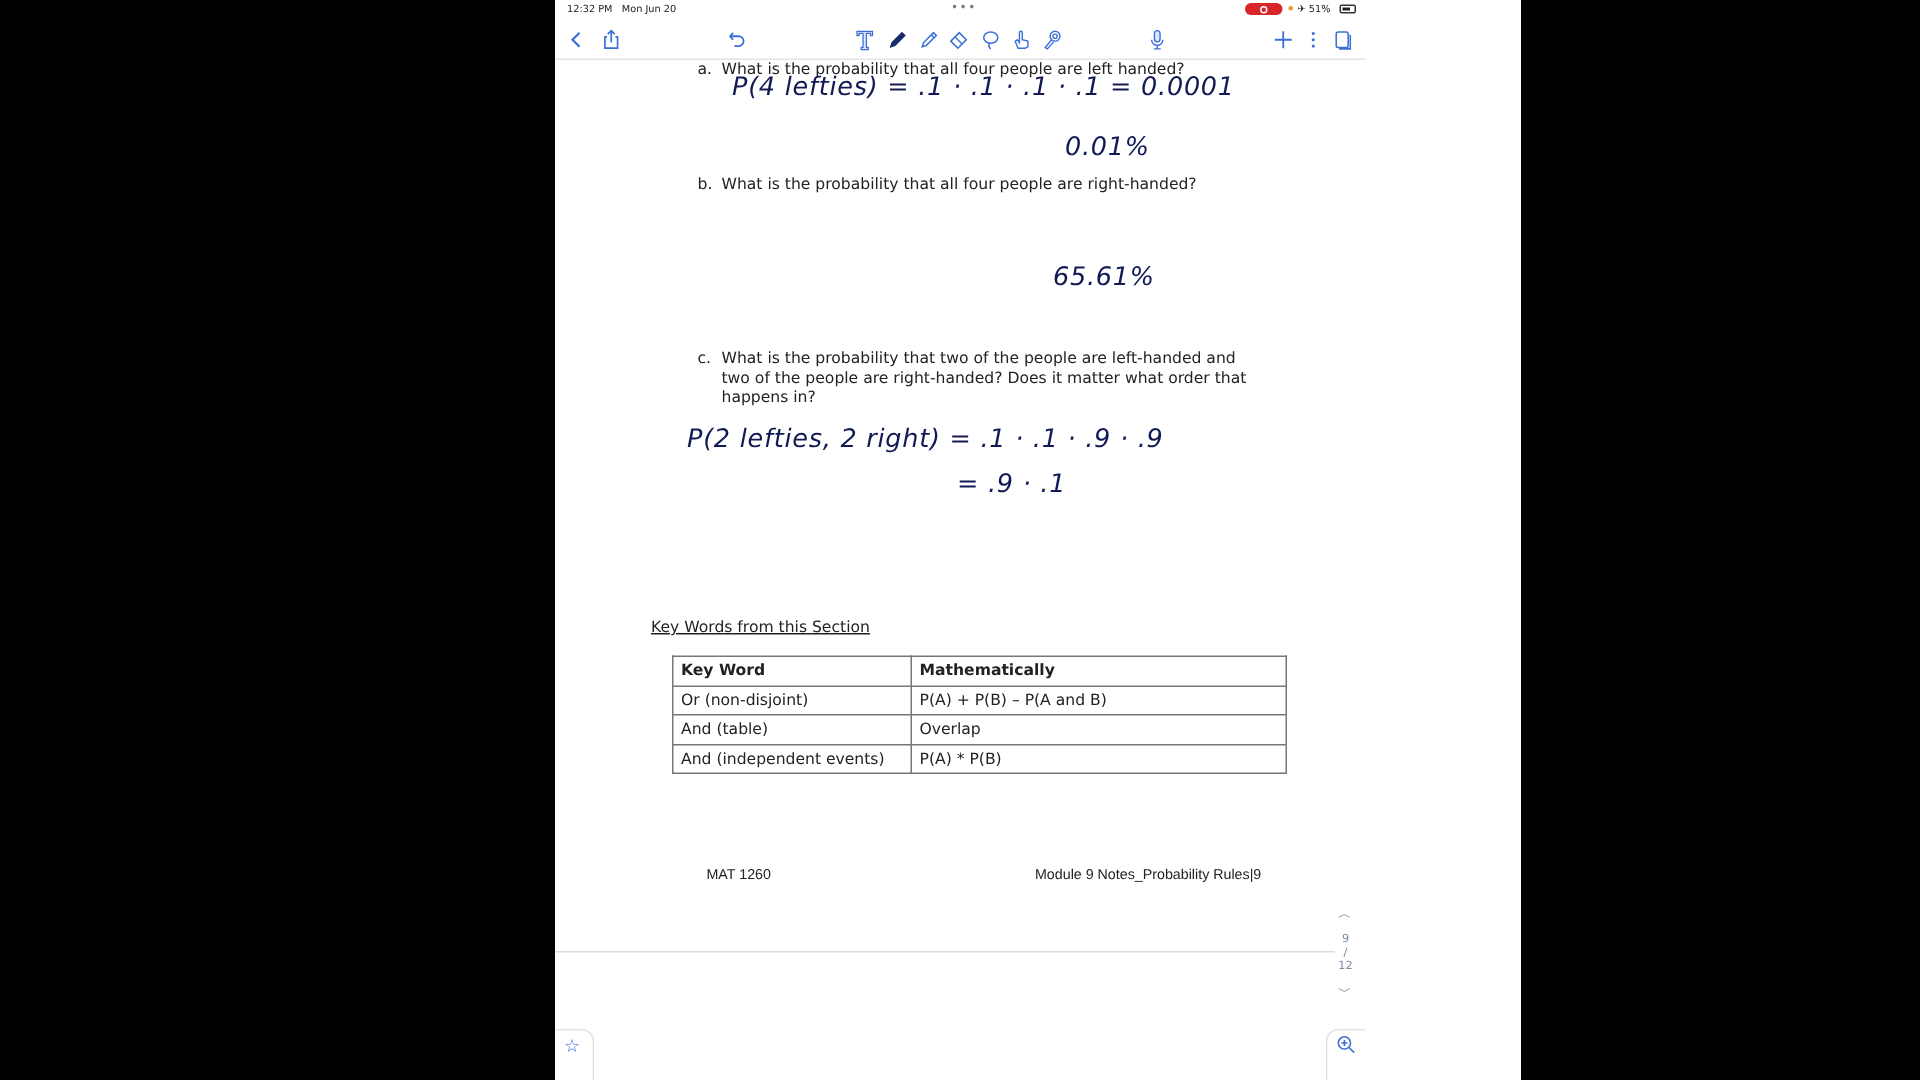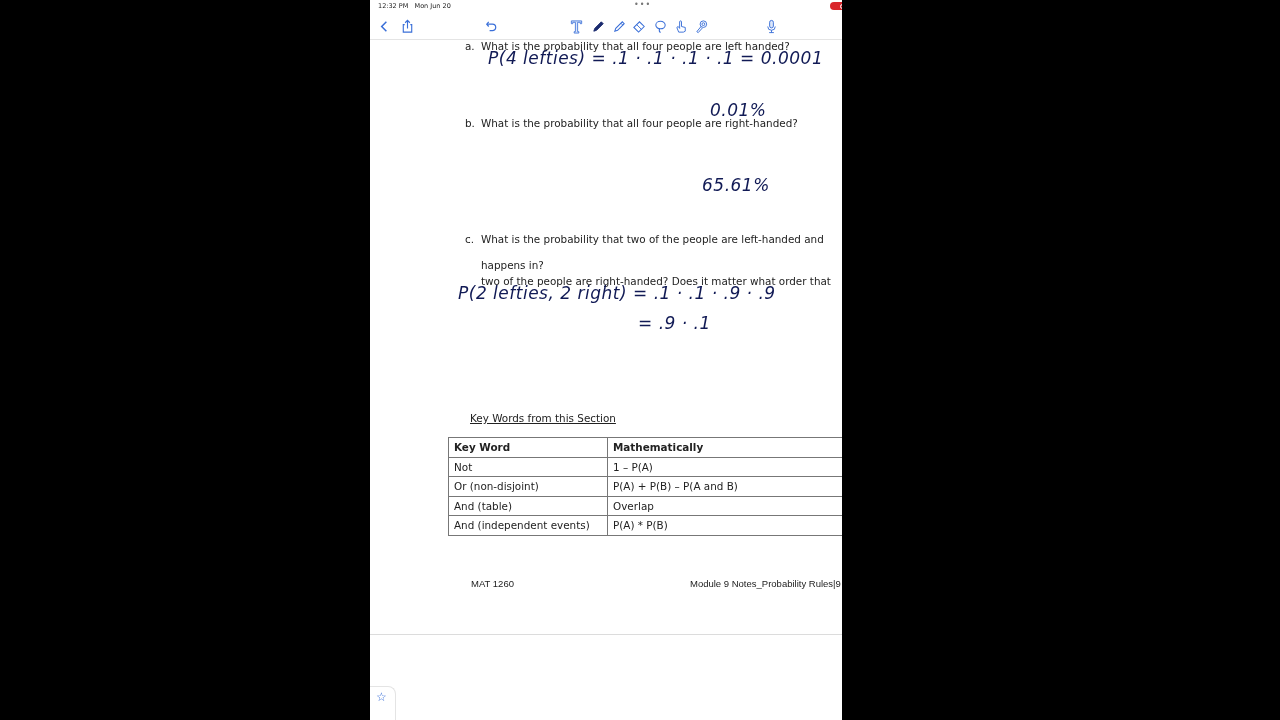--- a/index.html
+++ b/index.html
@@ -1,18 +1,18 @@
 <!DOCTYPE html>
 <html><head>
 <meta charset="utf-8">
 <style>
   * { box-sizing: border-box; margin: 0; padding: 0; }
   html, body { width: 1280px; height: 720px; background: #000; overflow: hidden; }
   body { position: relative; font-family: "DejaVu Sans", sans-serif; }
-  .device { position: absolute; left: 370px; top: 0; width: 472px; height: 720px; background: #fff; overflow: hidden; }
+  .device { position: absolute; left: 370px; top: 0; width: 644px; height: 720px; background: #fff; overflow: hidden; }
 
   
   .statusbar { position: absolute; left: 0; top: 0; width: 540px; height: 12px; font-size: 6.5px; color: #222; }
   .statusbar .time { position: absolute; left: 8px; top: 2px; }
   .statusbar .dots { position: absolute; left: 264px; top: 0px; font-size: 8px; color: #777; letter-spacing: 1px; }
   .statusbar .rec { position: absolute; left: 460px; top: 2px; width: 25px; height: 8px; background: #d9252a; border-radius: 4px; }
   .statusbar .rec::after { content: ""; position: absolute; left: 10px; top: 1.5px; width: 3px; height: 3px; border: 1px solid #fff; border-radius: 50%; }
   .statusbar .orange { position: absolute; left: 489px; top: 4px; width: 3px; height: 3px; background: #e99b23; border-radius: 50%; }
   .statusbar .right { position: absolute; left: 495px; top: 2px; }
   .battery { position: absolute; left: 523px; top: 3px; width: 11px; height: 6px; border: 1px solid #333; border-radius: 1.5px; }
@@ -23,21 +23,21 @@
   .tb-icon { position: absolute; top: 4px; width: 20px; height: 20px; display: flex; align-items: center; justify-content: center; color: #3a6fd8; font-size: 15px; }
   .tb-icon svg { width: 15px; height: 15px; }
 
   
   .page { position: absolute; left: 0; top: 40px; width: 540px; height: 595px; }
   .q { position: absolute; font-size: 10.4px; color: #222; line-height: 13px; }
   .q .lbl { position: absolute; left: 0; }
   .q .txt { position: absolute; left: 16px; }
   .hand { position: absolute; font-family: "DejaVu Sans", sans-serif; color: #111a55; font-size: 17px; font-style: italic; font-weight: 300; letter-spacing: 0.5px; white-space: nowrap; }
 
-  .kw-title { position: absolute; left: 64px; top: 372px; font-size: 10.4px; color: #222; text-decoration: underline; margin-left: 36px; }
+  .kw-title { position: absolute; left: 64px; top: 372px; font-size: 10.4px; color: #222; text-decoration: underline; }
   table.kw { position: absolute; left: 62px; top: 397px; width: 410px; border-collapse: collapse; font-size: 10.4px; color: #222; margin-left: 16px; }
   table.kw td, table.kw th { border: 1px solid #777; height: 19.5px; padding: 0 5px; text-align: left; }
   table.kw th { font-weight: bold; }
   table.kw td:first-child, table.kw th:first-child { width: 159px; }
 
   .footer-left { position: absolute; left: 63px; top: 538px; font-size: 9.5px; color: #222; font-family: "Liberation Sans", sans-serif; margin-left: 38px; }
   .footer-right { position: absolute; left: 320px; top: 538px; font-size: 9.5px; color: #222; font-family: "Liberation Sans", sans-serif; }
 
   .divider { position: absolute; left: 0; top: 634px; width: 520px; height: 1px; background: #dcdcdc; }
 
@@ -156,49 +156,45 @@
     </div>
   </div>
 
   <div class="page">
 
     <div class="q" style="left:95px; top:0px; width:420px;">
       <span class="lbl">a.</span>
       <span class="txt">What is the probability that all four people are left handed?</span>
     </div>
     <div class="hand" style="left:86px; top:8px;margin-left:32px;">P(4 lefties) = .1 · .1 · .1 · .1 = 0.0001</div>
-    <div class="hand" style="left:340px; top:60px;">0.01%</div>
+    <div class="hand" style="left:340px; top:48px;">0.01%</div>
 
     <div class="q" style="left:95px; top:77px; width:420px;">
       <span class="lbl">b.</span>
       <span class="txt">What is the probability that all four people are right-handed?</span>
     </div>
     <div class="hand" style="left:332px; top:135px;">65.61%</div>
 
     <div class="q" style="left:95px; top:193px; width:420px; height:40px;">
       <span class="lbl">c.</span>
       <span class="txt" style="top:0;">What is the probability that two of the people are left-handed and</span>
-      <span class="txt" style="top:13px;margin-top:29px;">two of the people are right-handed? Does it matter what order that</span>
+      <span class="txt" style="top:13px;">two of the people are right-handed? Does it matter what order that</span>
       <span class="txt" style="top:26px;">happens in?</span>
     </div>
     <div class="hand" style="left:88px; top:243px;">P(2 lefties, 2 right) =  .1 · .1 · .9 · .9</div>
     <div class="hand" style="left:268px; top:273px;">= .9 · .1</div>
 
     <div class="kw-title">Key Words from this Section</div>
     <table class="kw">
       <tbody>
           <tr>
         <th>Key Word</th>
         <th>Mathematically</th>
       </tr>
       <tr>
-        <td>Not</td>
-        <td>1 – P(A)</td>
-      </tr>
-      <tr>
         <td>Or (non-disjoint)</td>
         <td>P(A) + P(B) – P(A and B)</td>
       </tr>
       <tr>
         <td>And (table)</td>
         <td>Overlap</td>
       </tr>
       <tr>
         <td>And (independent events)</td>
         <td>P(A) * P(B)</td>

